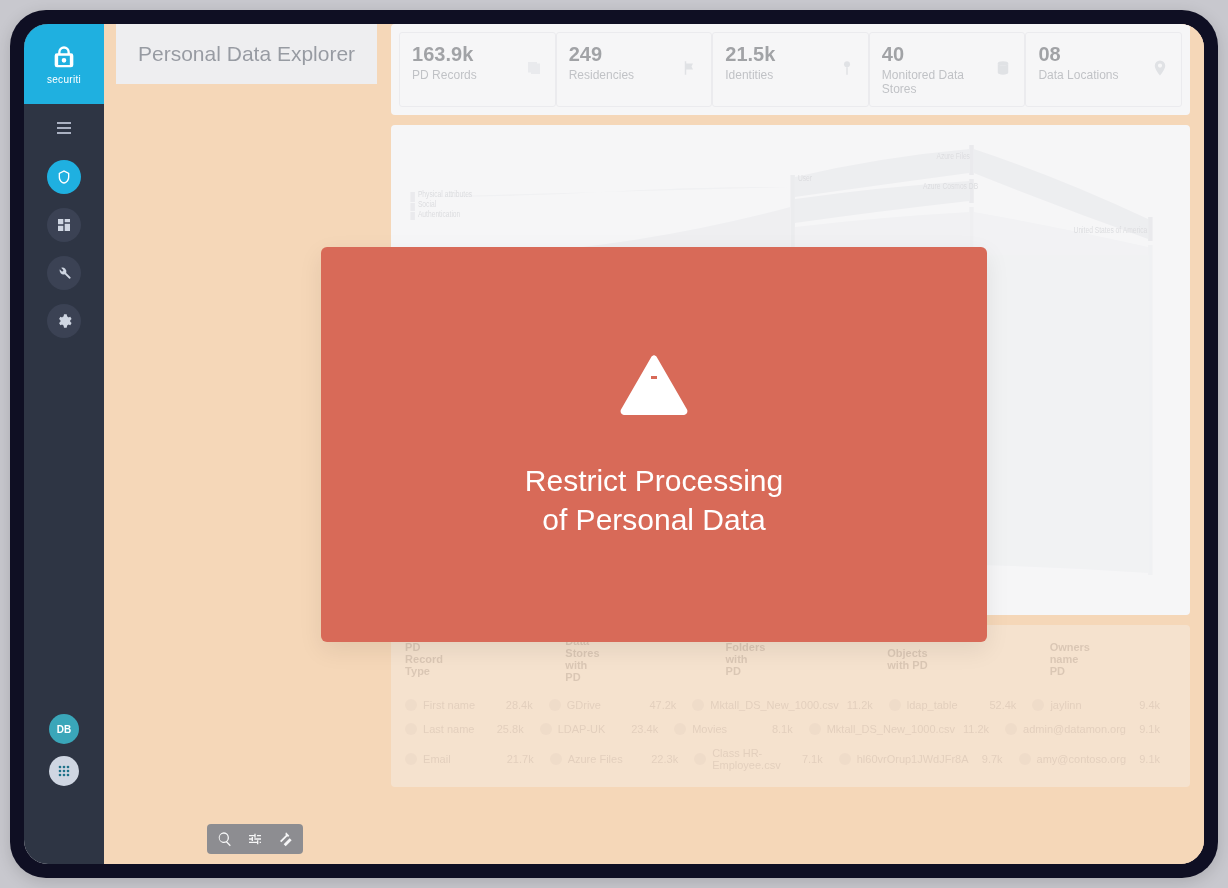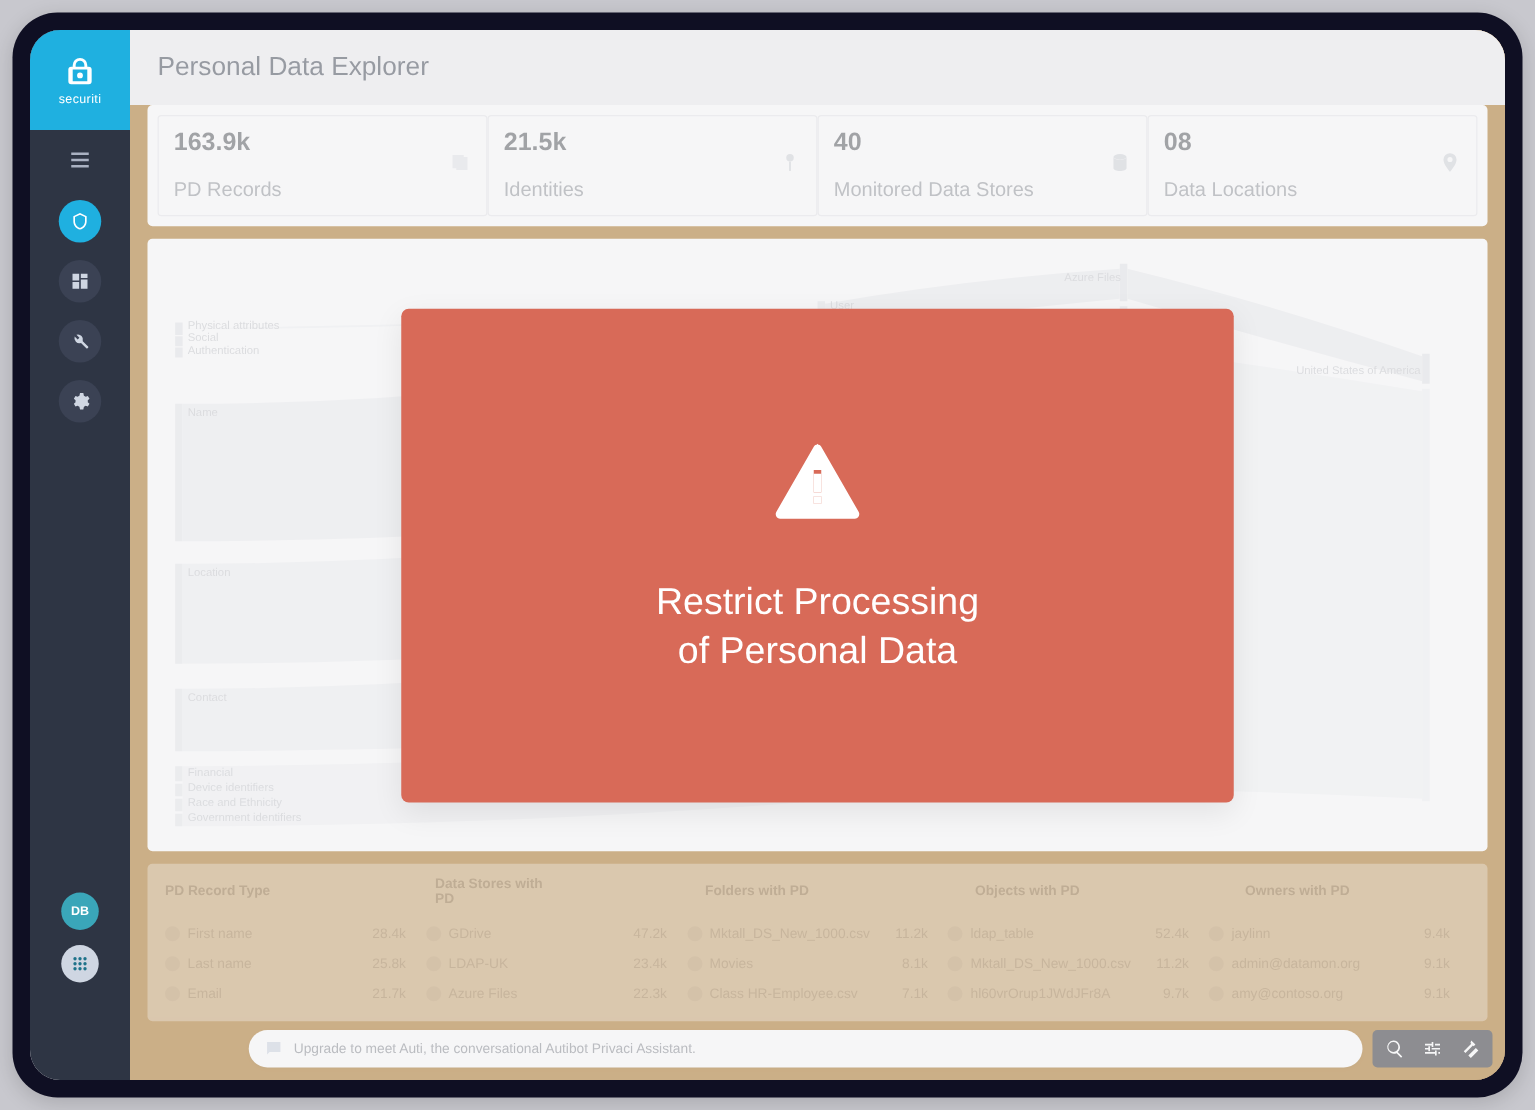--- a/index.html
+++ b/index.html
@@ -16,29 +16,29 @@
   .hamburger i { display: block; width: 14px; height: 2px; background: #aab1c2; }
   .nav-icons { margin-top: 14px; display: flex; flex-direction: column; gap: 14px; align-items: center; }
   .nav-ico { width: 34px; height: 34px; border-radius: 50%; background: #3b4254; display: flex; align-items: center; justify-content: center; }
   .nav-ico svg { width: 16px; height: 16px; }
   .nav-ico.active { background: #1fb0e0; }
   .sidebar-bottom { position: absolute; bottom: 78px; left: 0; width: 80px; display: flex; flex-direction: column; align-items: center; gap: 12px; }
   .avatar-badge { width: 30px; height: 30px; border-radius: 50%; background: #3aa6b9; color: #fff; font-size: 10px; font-weight: 600; display: flex; align-items: center; justify-content: center; }
   .apps-badge { width: 30px; height: 30px; border-radius: 50%; background: #cfd6e2; display: flex; align-items: center; justify-content: center; }
   .apps-badge svg { width: 16px; height: 16px; }
   
-  .main { flex: 1; height: 100%; background: #a16207; position: relative; display: flex; flex-direction: column; }
+  .main { flex: 1; height: 100%; background: #fdba74; position: relative; display: flex; flex-direction: row; padding-left: 12px; }
   .header { height: 60px; display: flex; align-items: center; padding: 0 22px; background: #eeeef0;}
   .header h1 { font-size: 21px; font-weight: 400; color: #2e3544; }
   .content { flex: 1; padding: 0 14px 14px 14px; overflow: hidden; }
   
   .stats-row { display: flex; gap: 0; background: #fff; padding: 8px; border-radius: 4px; }
   .stat-card { flex: 1; border: 1px solid #e6e6ea; border-radius: 3px; padding: 10px 12px; display: flex; justify-content: space-between; align-items: flex-start; background: #fff; }
   .stat-card .sv { font-size: 20px; font-weight: 600; color: #44474d; }
-  .stat-card .sl { font-size: 16px; color: #888c92; margin-top: 18px; }
+  .stat-card .sl { font-size: 12px; color: #888c92; margin-top: 2px; }
   .stat-card .sic { color: #cfd2d8; align-self: center; }
   .stat-card .sic svg { width: 18px; height: 18px; }
   
   .sankey-wrap { margin-top: 10px; height: 490px; background: #fff; border-radius: 4px; padding: 12px; position: relative; }
   .sankey-svg { width: 100%; height: 100%; opacity: 0.5; }
   .sankey-label { font-size: 9px; fill: #8a8e96; }
   
   .table-wrap { margin-top: 10px; background: #fff; border-radius: 4px; padding: 10px 14px; opacity: 0.35; }
   .tbl-head { display: flex; font-size: 11px; font-weight: 600; color: #555860; padding-bottom: 10px; gap: 36px; }
   .tbl-row { display: flex; font-size: 11px; color: #898c94; padding: 6px 0; align-items: center; }
@@ -128,20 +128,29 @@
       <div class="content">
 
         <div class="stats-row">
           <div class="stat-card">
             <div>
                 <div class="sv">163.9k</div>
                 <div class="sl">PD Records</div>
               </div>
             <div class="sic"><svg viewBox="0 0 24 24">
                   <path fill="currentColor" d="M4 4h12v14H4z M8 6h12v14H8z" opacity="0.6"></path>
+                </svg></div>
+          </div>
+          <div class="stat-card">
+            <div>
+                <div class="sv">249</div>
+                <div class="sl">Residencies</div>
+              </div>
+            <div class="sic"><svg viewBox="0 0 24 24">
+                  <path fill="currentColor" d="M5 3v18h2v-7h9l-2-4 2-4H7V3H5z"></path>
                 </svg></div>
           </div>
           <div class="stat-card">
             <div>
                 <div class="sv">21.5k</div>
                 <div class="sl">Identities</div>
               </div>
             <div class="sic"><svg viewBox="0 0 24 24">
                   <circle fill="currentColor" cx="12" cy="7" r="4"></circle>
                   <rect fill="currentColor" x="11" y="11" width="2" height="10"></rect>
@@ -224,21 +233,21 @@
         <div class="table-wrap">
           <div class="tbl-head">
             <div class="col">PD Record Type</div>
               <div class="col num"></div>
             <div class="col">Data Stores with PD</div>
               <div class="col num"></div>
             <div class="col">Folders with PD</div>
               <div class="col num"></div>
             <div class="col">Objects with PD</div>
               <div class="col num"></div>
-            <div class="col">Owners with PD</div>
+            <div class="col">Owners name PD</div>
               <div class="col num"></div>
           </div>
           <div class="tbl-row">
             <div class="col">
                 <span class="mini-ico"></span>
                 <span>First name</span>
               </div>
               <div class="col num">28.4k</div>
             <div class="col">
                 <span class="mini-ico"></span>
@@ -313,26 +322,20 @@
                 <span class="mini-ico"></span>
                 <span>amy@contoso.org</span>
               </div>
               <div class="col num">9.1k</div>
           </div>
         </div>
 
       </div>
 
       <div class="footer-bar">
-        <div class="auti-bubble">
-          <svg class="chat-ico" viewBox="0 0 24 24">
-              <path fill="currentColor" d="M4 4h16v12H7l-3 3V4z"></path>
-            </svg>
-          <span>Upgrade to meet Auti, the conversational Autibot Privaci Assistant.</span>
-        </div>
         <div class="footer-tools">
           <svg viewBox="0 0 24 24">
               <path fill="currentColor" d="M10 2a8 8 0 015.3 13.9l5.4 5.4-1.4 1.4-5.4-5.4A8 8 0 1110 2zm0 2a6 6 0 100 12 6 6 0 000-12z"></path>
             </svg>
           <svg viewBox="0 0 24 24">
               <path fill="currentColor" d="M3 6h8v2H3V6zm12 0h6v2h-6V6zm-4-2h2v6h-2V4zM3 11h4v2H3v-2zm8 0h10v2H11v-2zM7 9h2v6H7V9zM3 16h12v2H3v-2zm16 0h2v2h-2v-2zm-4-2h2v6h-2v-6z"></path>
             </svg>
           <svg viewBox="0 0 24 24">
               <path fill="currentColor" d="M13.5 2l5 5-2 2-1-1-9 9-2-2 9-9-1-1 1-3zm5.5 9l3 3-9 9-3-3 9-9z"></path>
             </svg>

